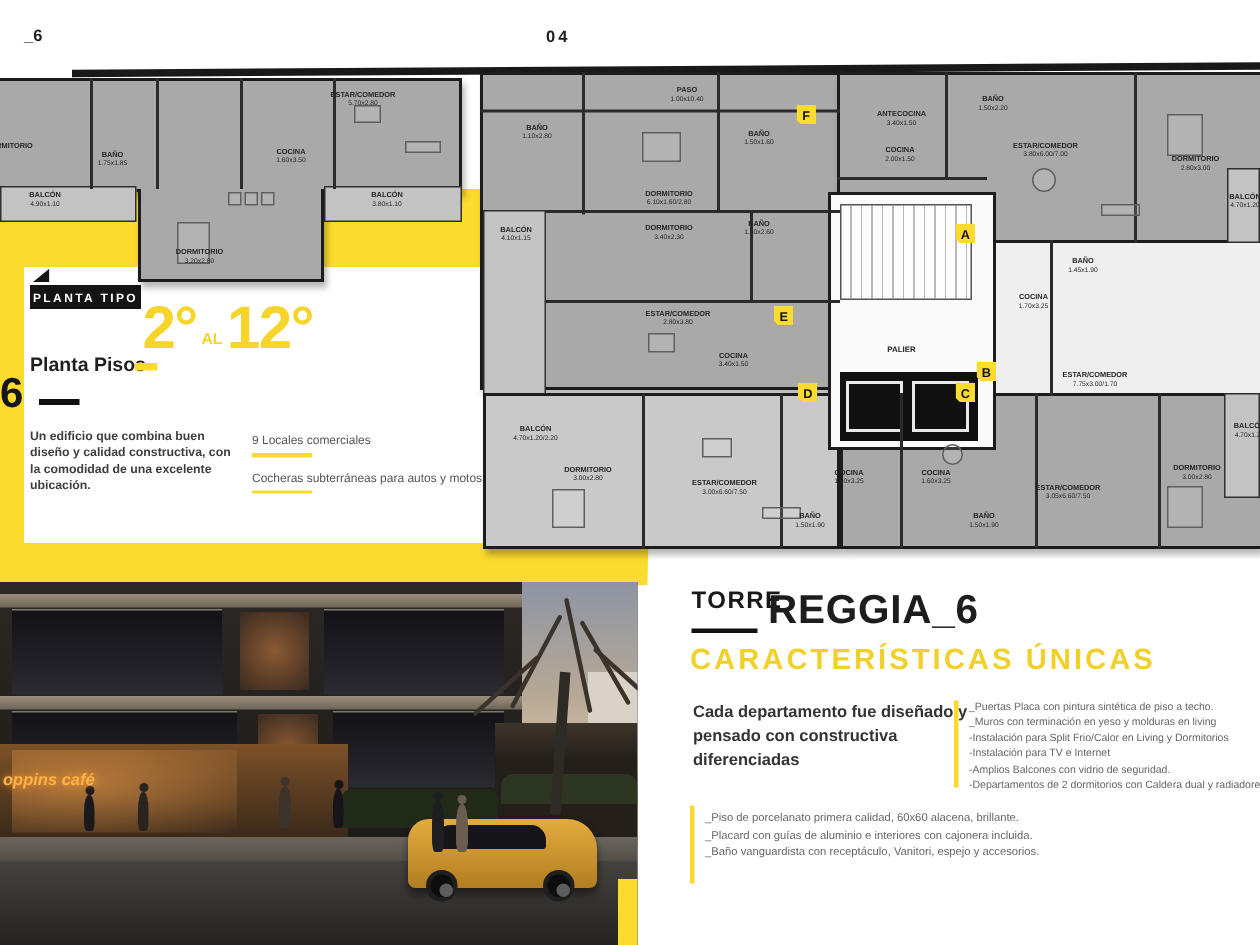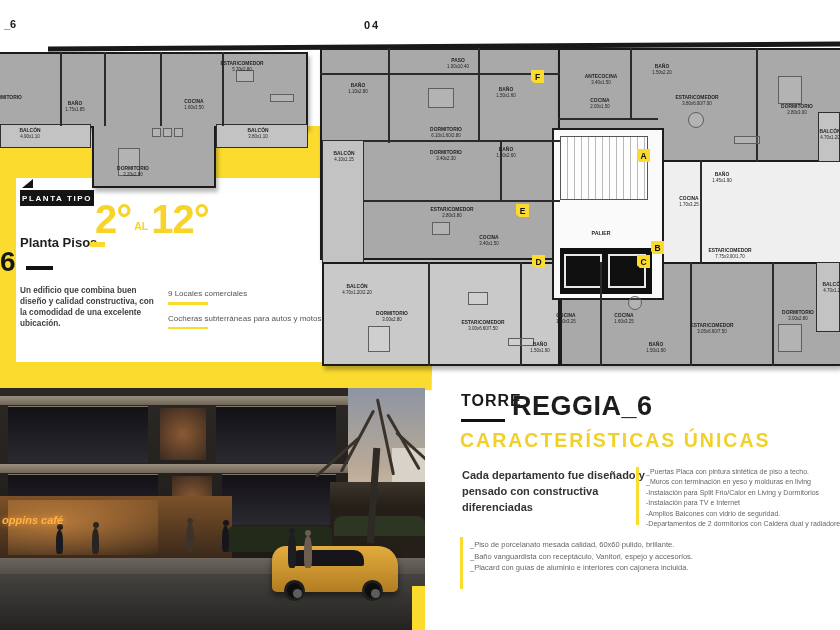--- a/index.html
+++ b/index.html
@@ -103,21 +103,21 @@
   .wheel{width:21px;height:21px;background:#0d0d0d;border-radius:50%;border:3px solid #1e1e1e;box-sizing:border-box;}
   .hub{position:absolute;left:6px;top:6px;width:9px;height:9px;background:#5d5d5d;border-radius:50%;}
   .person{position:absolute;border-radius:45% 45% 25% 25%;}
   .head{position:absolute;left:50%;top:-6px;transform:translateX(-50%);width:6px;height:6px;border-radius:50%;background:inherit;}
 </style>
 </head>
 <body>
 
 <div id="stage">
 
-  <div class="abs pagecode" style="left:4px;top:18px;">_6</div>
+  <div class="abs pagecode" style="left:16px;top:18px;">_6</div>
   <div class="abs pagecode" style="left:364px;top:19px;letter-spacing:2px;">04</div>
 
   <div class="abs yel" id="yel-main"></div>
   <div class="abs yel" id="yel-band"></div>
   <div class="abs yel" id="yel-strip"></div>
 
   <div class="abs" id="panel"></div>
   <div class="abs" id="tri"></div>
   <div class="abs" id="tag">PLANTA TIPO</div>
   <div class="abs" id="planta-pisos">Planta Pisos</div>
@@ -369,23 +369,23 @@
   <div class="abs" id="listA">
       <div class="bullet">_Puertas Placa con pintura sintética de piso a techo.</div>
       <div class="bullet">_Muros con terminación en yeso y molduras en living</div>
       <div class="bullet">-Instalación para Split Frio/Calor en Living y Dormitorios</div>
       <div class="bullet">-Instalación para TV e Internet</div>
       <div class="bullet">-Amplios Balcones con vidrio de seguridad.</div>
       <div class="bullet">-Departamentos de 2 dormitorios con Caldera dual y radiadores</div>
     </div>
   <div class="abs vbar" id="barB"></div>
   <div class="abs" id="listB">
-      <div class="bullet">_Piso de porcelanato mesada calidad, 60x60 pulido, brillante.</div>
+      <div class="bullet">_Piso de porcelanato primera calidad, 60x60 alacena, brillante.</div>
+      <div class="bullet">_Placard con guías de aluminio e interiores con cajonera incluida.</div>
       <div class="bullet">_Baño vanguardista con receptáculo, Vanitori, espejo y accesorios.</div>
-      <div class="bullet">_Placard con guías de aluminio e interiores con cajonera incluida.</div>
     </div>
 
   <div class="abs" id="photo">
     <div class="ph sky"></div>
     <div class="ph house"></div>
     <div class="ph facade"></div>
     <div class="ph slab" style="left:0;top:8px;width:348px;"></div>
     <div class="ph glass" style="left:8px;top:18px;width:140px;height:56px;"></div>
     <div class="ph win" style="left:160px;top:20px;width:46px;height:52px;"></div>
     <div class="ph glass" style="left:216px;top:18px;width:120px;height:56px;"></div>

